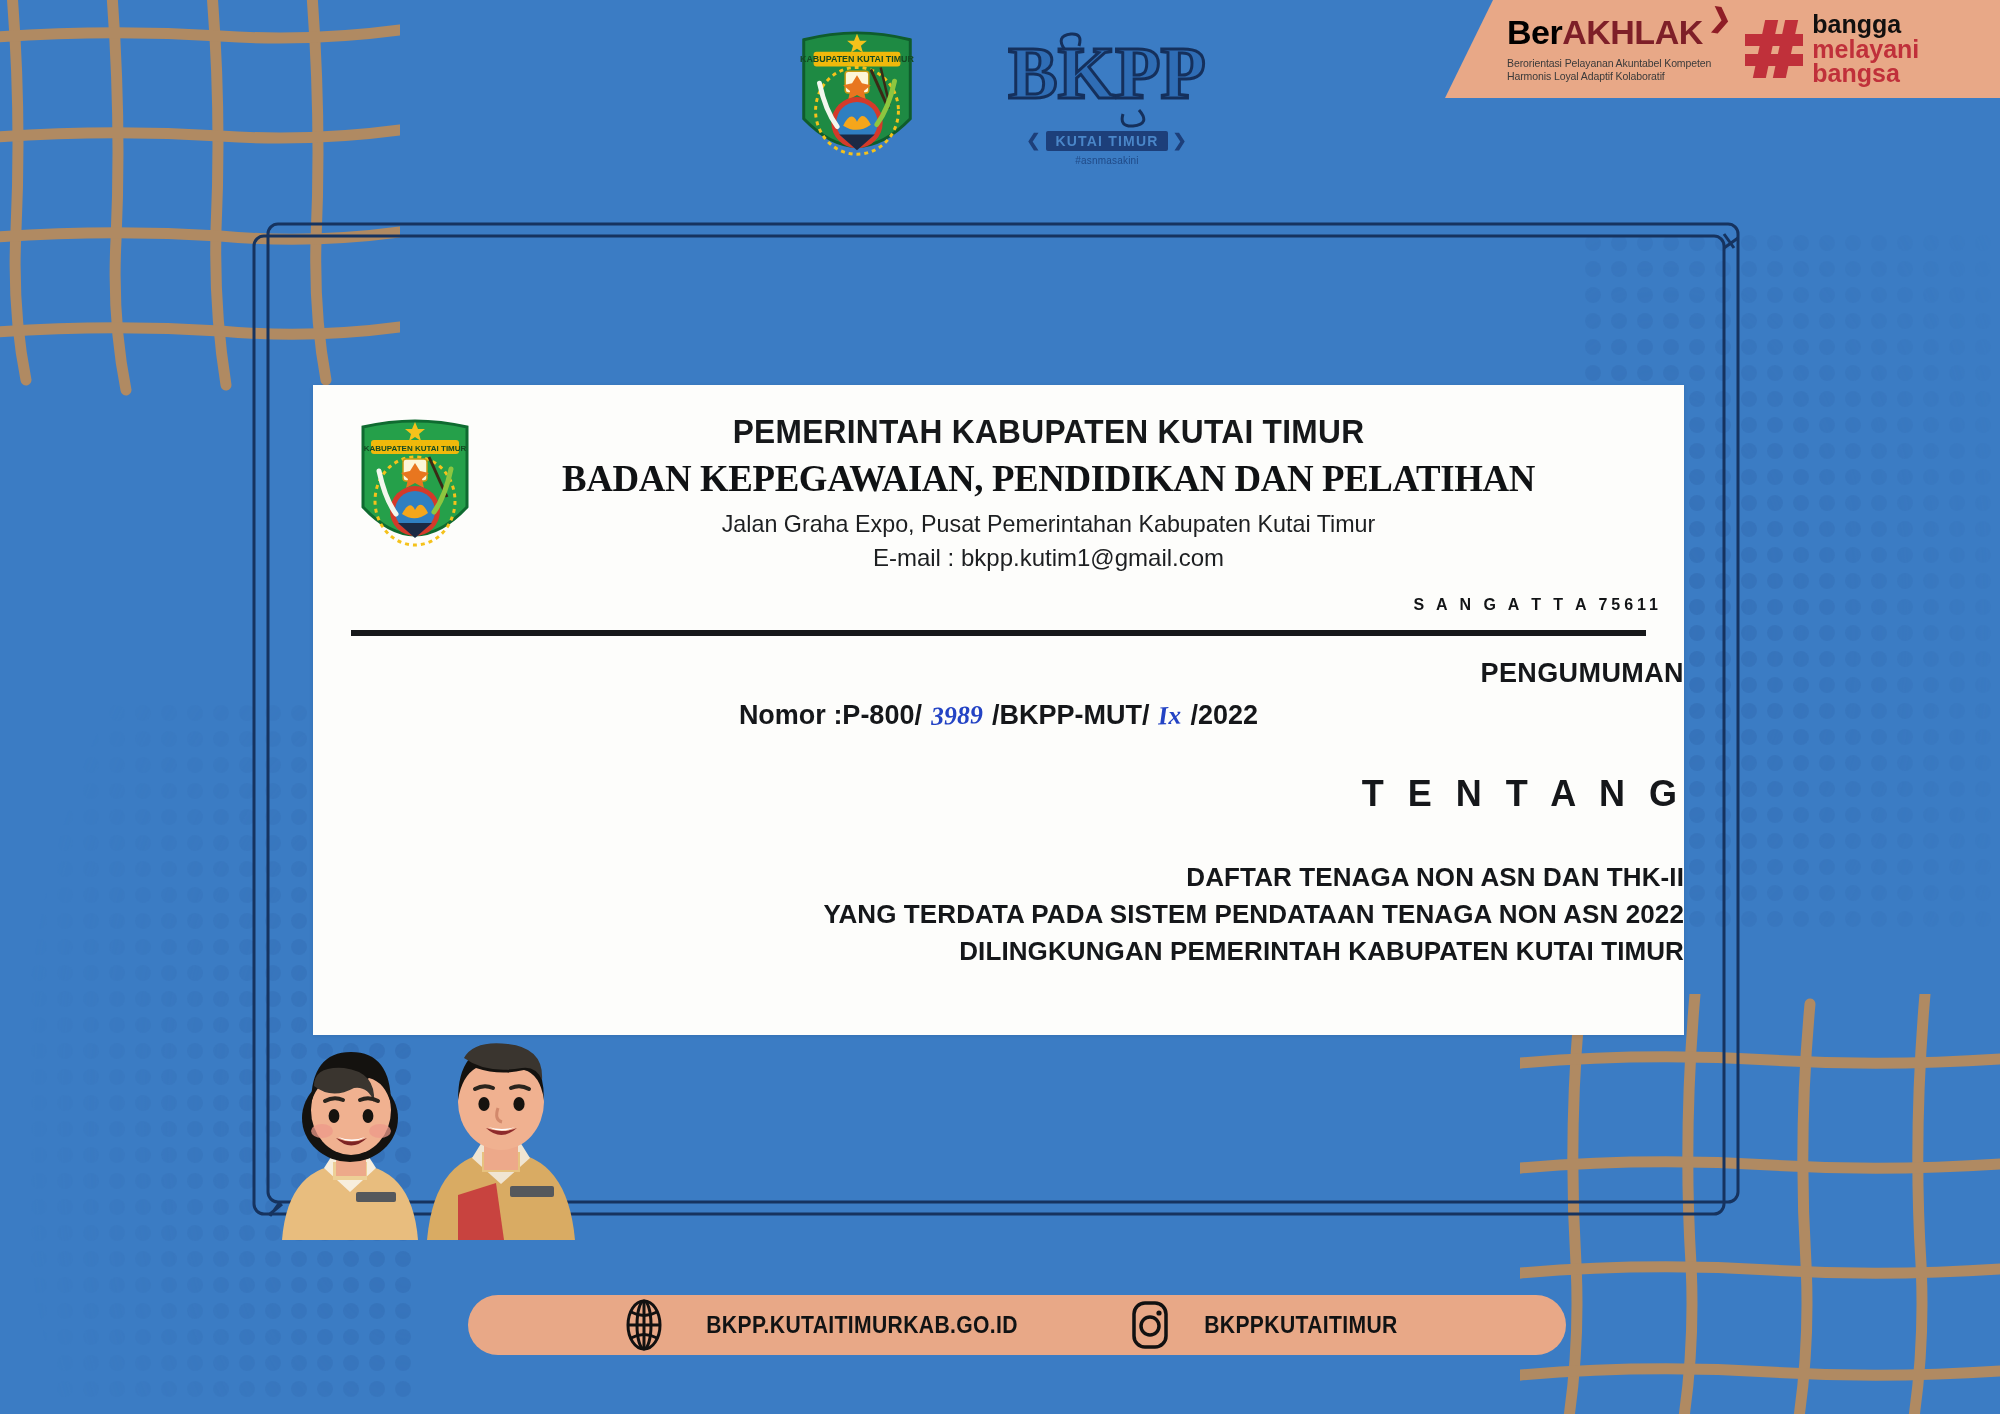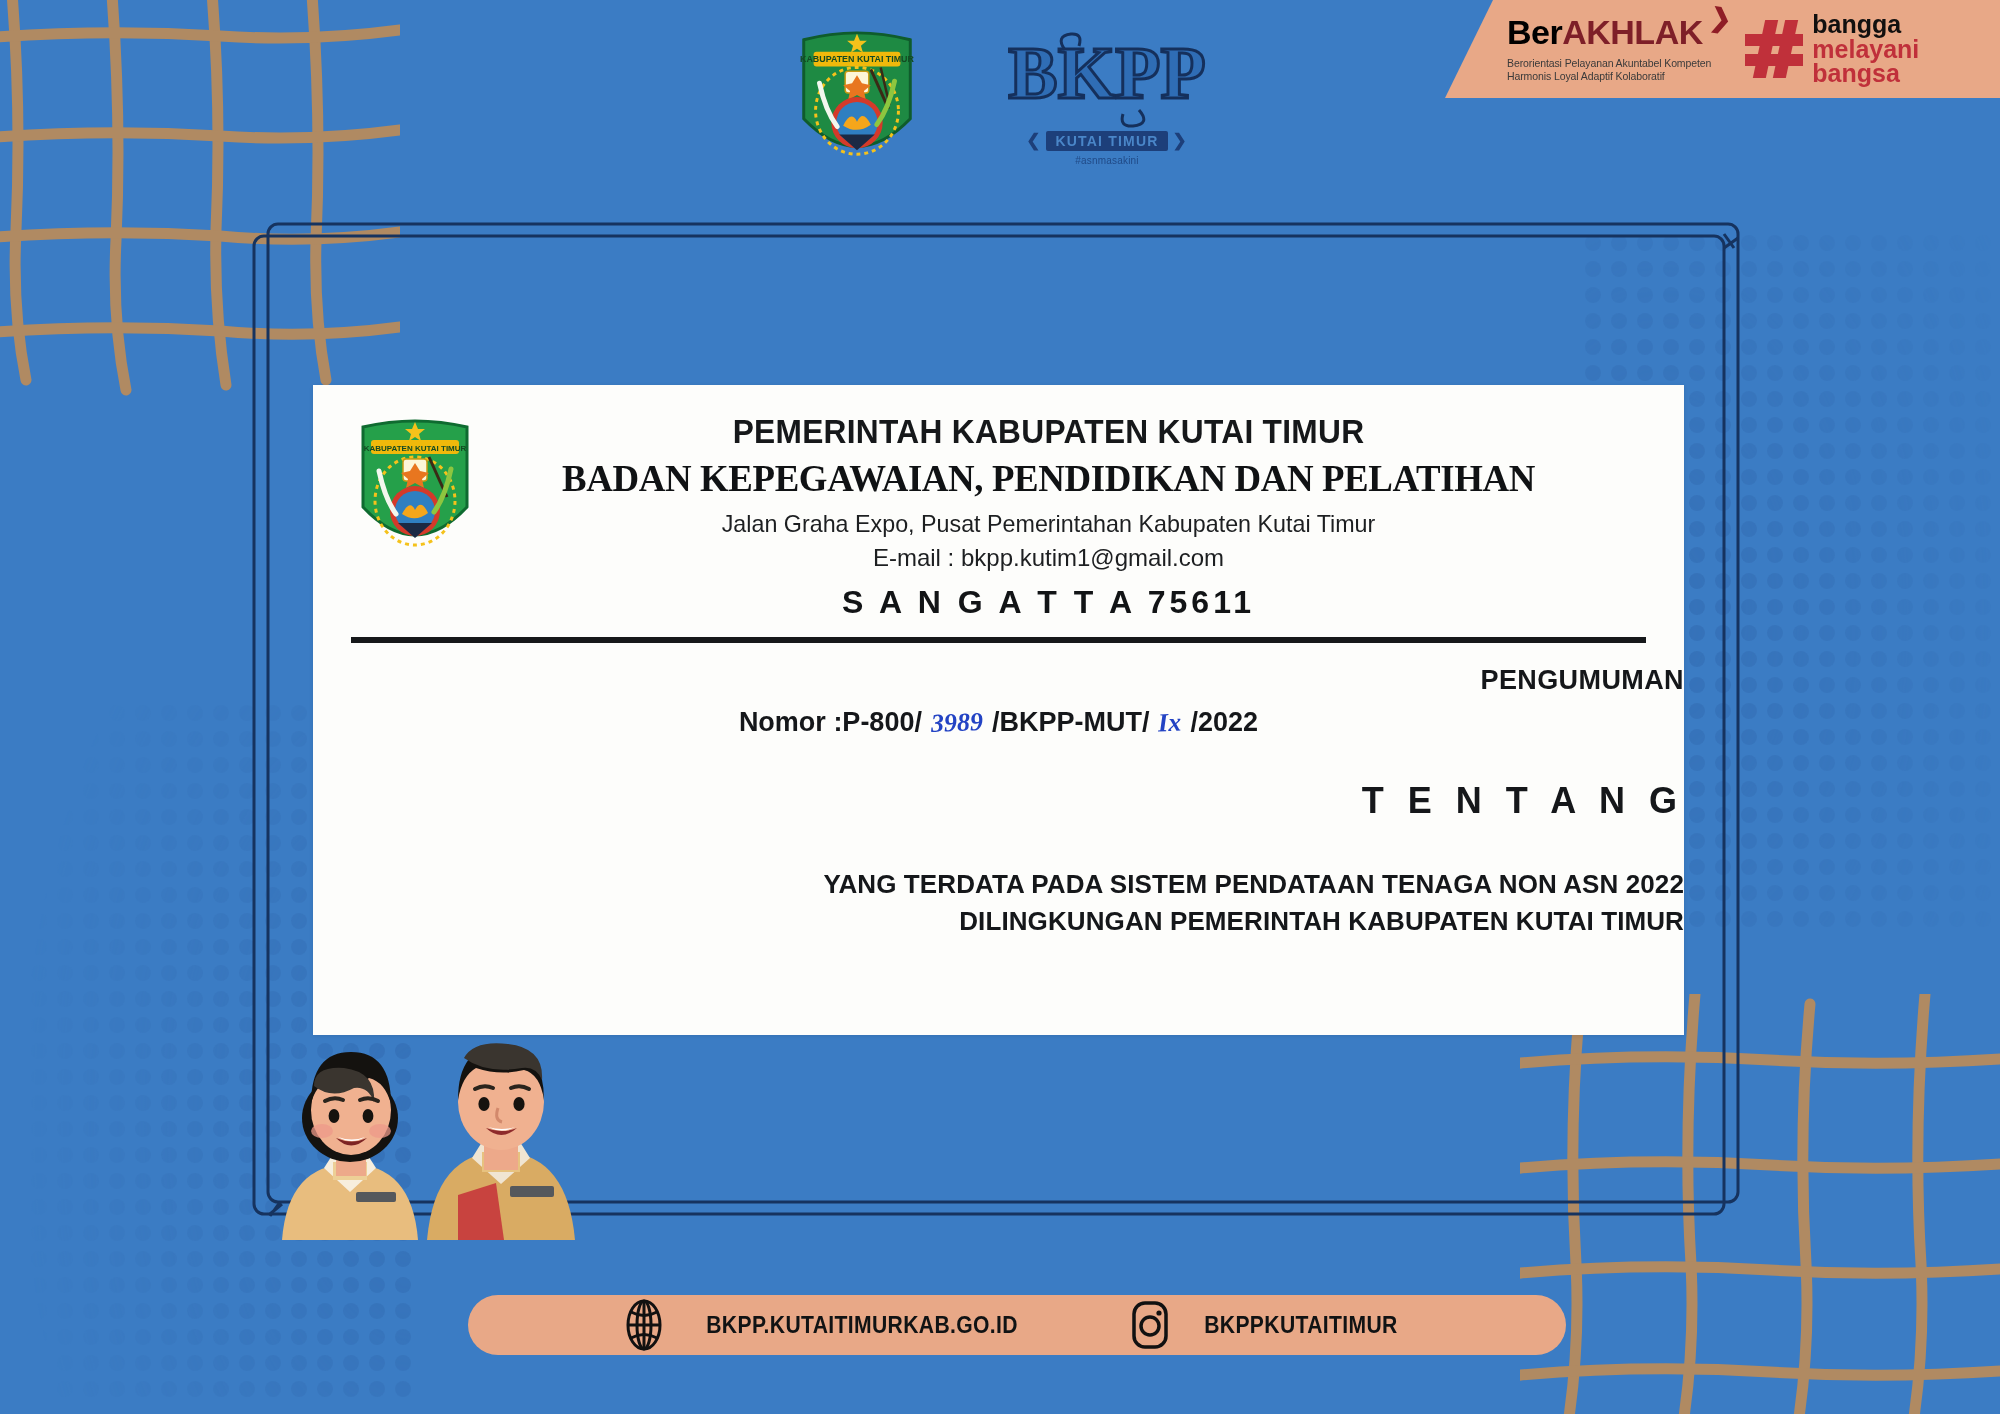--- a/index.html
+++ b/index.html
@@ -98,22 +98,22 @@
   }
   .line-addr{
     font-family:"Liberation Sans", sans-serif;font-size:24px;color:#1d1f21;
     margin-top:10px;transform:scaleX(0.97);white-space:nowrap;
   }
   .line-mail{
     font-family:"Liberation Sans", sans-serif;font-size:24px;color:#1d1f21;
     margin-top:6px;white-space:nowrap;
   }
   .line-city{
-    font-family:"Liberation Sans", sans-serif;font-weight:bold;font-size:32px;
-    color:#121416;letter-spacing:4px;margin-top:12px;white-space:nowrap;
+    font-family:"Liberation Sans", sans-serif;font-weight:bold;font-size:16px;
+    color:#121416;letter-spacing:4px;margin-top:24px;white-space:nowrap;text-align:right;
   }
   .rule{
     margin:16px 38px 0 38px;height:6px;
     background:linear-gradient(#16181a 0 60%, #fdfdfb 60% 72%, #16181a 72% 100%);
   }
   .doc-body{text-align:right;padding-top:22px;}
   .t-peng{font-size:27px;font-weight:bold;color:#15171a;letter-spacing:0.4px;}
   .t-nomor{
     font-size:27px;font-weight:bold;color:#15171a;margin-top:11px;
     display:flex;justify-content:center;align-items:baseline;gap:0;
@@ -313,20 +313,21 @@
       <div class="t-peng">PENGUMUMAN</div>
       <div class="t-nomor">
         <span>Nomor :P-800/</span>
         <span class="ink">3989</span>
         <span>/BKPP-MUT/</span>
         <span class="ink">Ix</span>
         <span>/2022</span>
       </div>
       <div class="t-tentang">T E N T A N G</div>
       <div class="t-sub">
+        <div>DAFTAR TENAGA NON ASN DAN THK-II</div>
         <div>YANG TERDATA PADA SISTEM PENDATAAN TENAGA NON ASN 2022</div>
         <div>DILINGKUNGAN PEMERINTAH KABUPATEN KUTAI TIMUR</div>
       </div>
     </div>
   </div>
 
   <svg class="asn" viewBox="0 0 310 300">
 
     <g>
       <path d="M155 300 q8-88 74-88 q66 0 74 88 z" fill="#d9ab63"></path>

